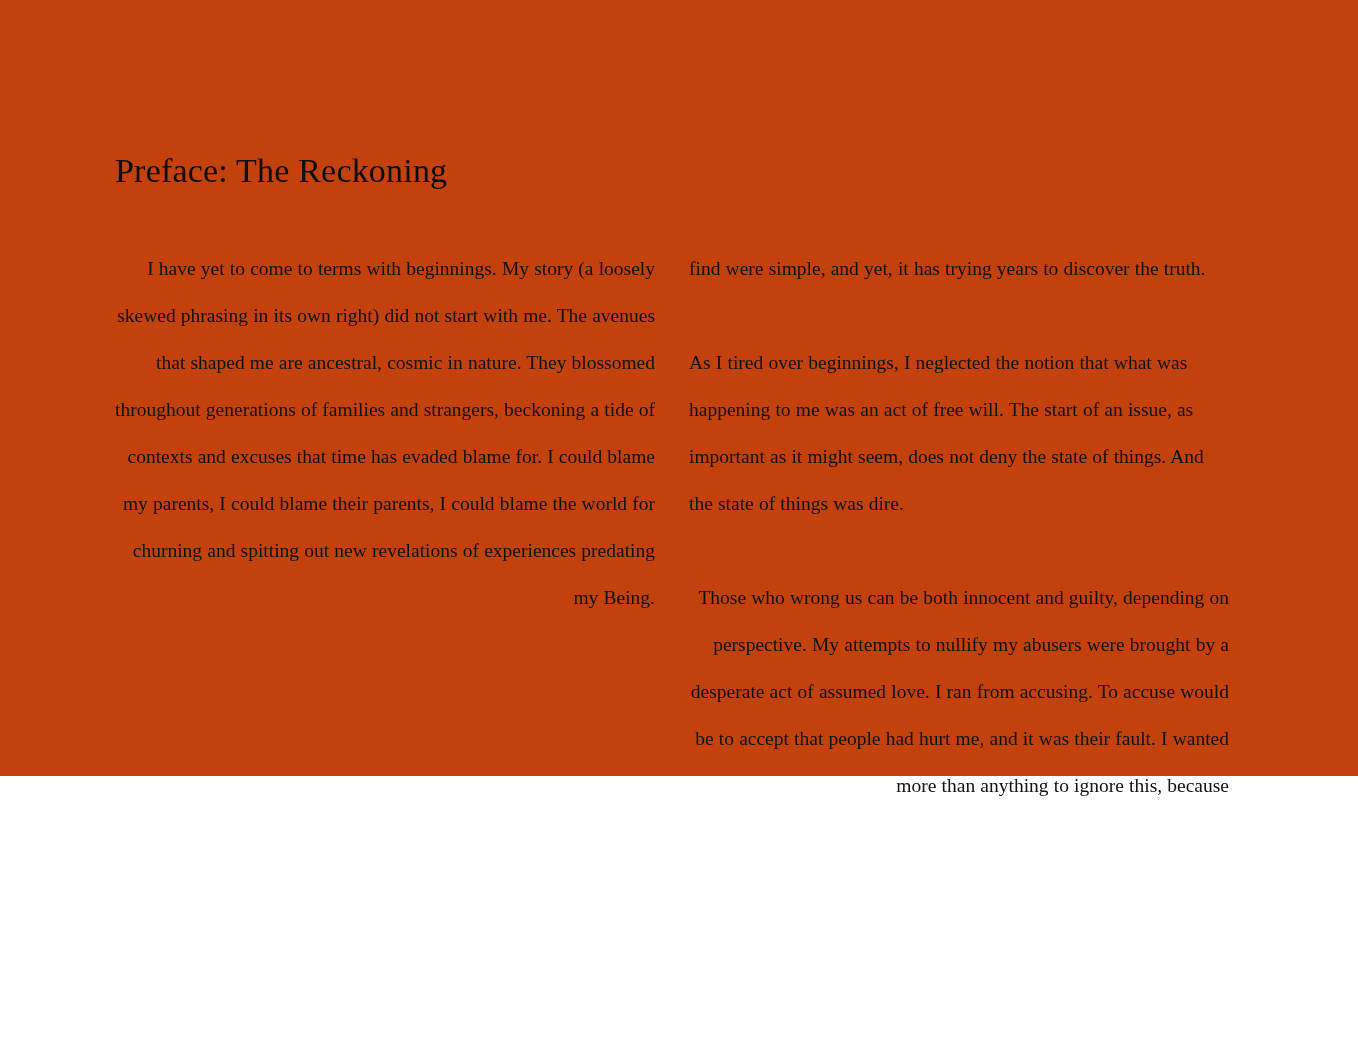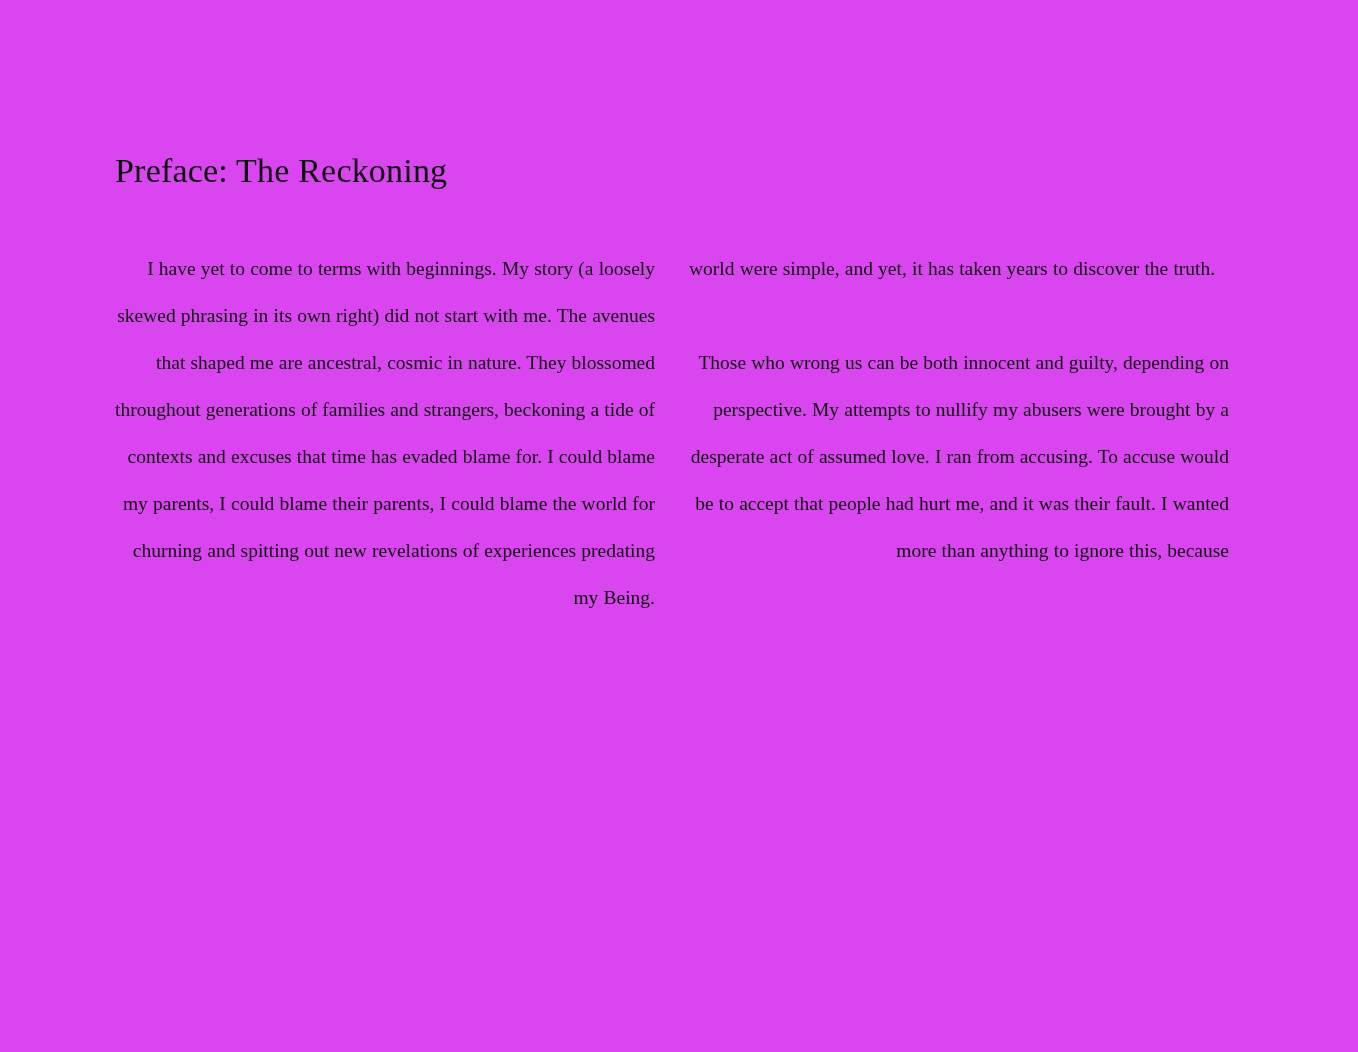--- a/index.html
+++ b/index.html
@@ -10,22 +10,22 @@
   body {
     width: 1358px;
     height: 1052px;
     font-family: "Liberation Serif", "DejaVu Serif", serif;
     color: #111111;
     overflow: hidden;
   }
   .page {
     position: relative;
     width: 1358px;
-    height: 1052px;
-    background: #d946ef;
+    height: 776px;
+    background: #c2410c;
     box-sizing: border-box;
   }
   .title {
     position: absolute;
     left: 115px;
     top: 150px;
     font-size: 34px;
     font-weight: normal;
     letter-spacing: 0.2px;
     color: #0d0d0d;
@@ -67,19 +67,20 @@
 
   <h1 class="title">Preface: The Reckoning</h1>
 
   <div class="columns">
 
     <div class="column col-left">
       <p class="para">I have yet to come to terms with beginnings. My story (a loosely skewed phrasing in its own right) did not start with me. The avenues that shaped me are ancestral, cosmic in nature. They blossomed throughout generations of families and strangers, beckoning a tide of contexts and excuses that time has evaded blame for. I could blame my parents, I could blame their parents, I could blame the world for churning and spitting out new revelations of experiences predating my Being.</p>
     </div>
 
     <div class="column col-right">
-      <p class="para">world were simple, and yet, it has taken years to discover the truth.</p>
+      <p class="para">find were simple, and yet, it has trying years to discover the truth.</p>
+      <p class="para">As I tired over beginnings, I neglected the notion that what was happening to me was an act of free will. The start of an issue, as important as it might seem, does not deny the state of things. And the state of things was dire.</p>
       <p class="para">Those who wrong us can be both innocent and guilty, depending on perspective. My attempts to nullify my abusers were brought by a desperate act of assumed love. I ran from accusing. To accuse would be to accept that people had hurt me, and it was their fault. I wanted more than anything to ignore this, because</p>
     </div>
 
   </div>
 
 </div>
 
 </body></html>

